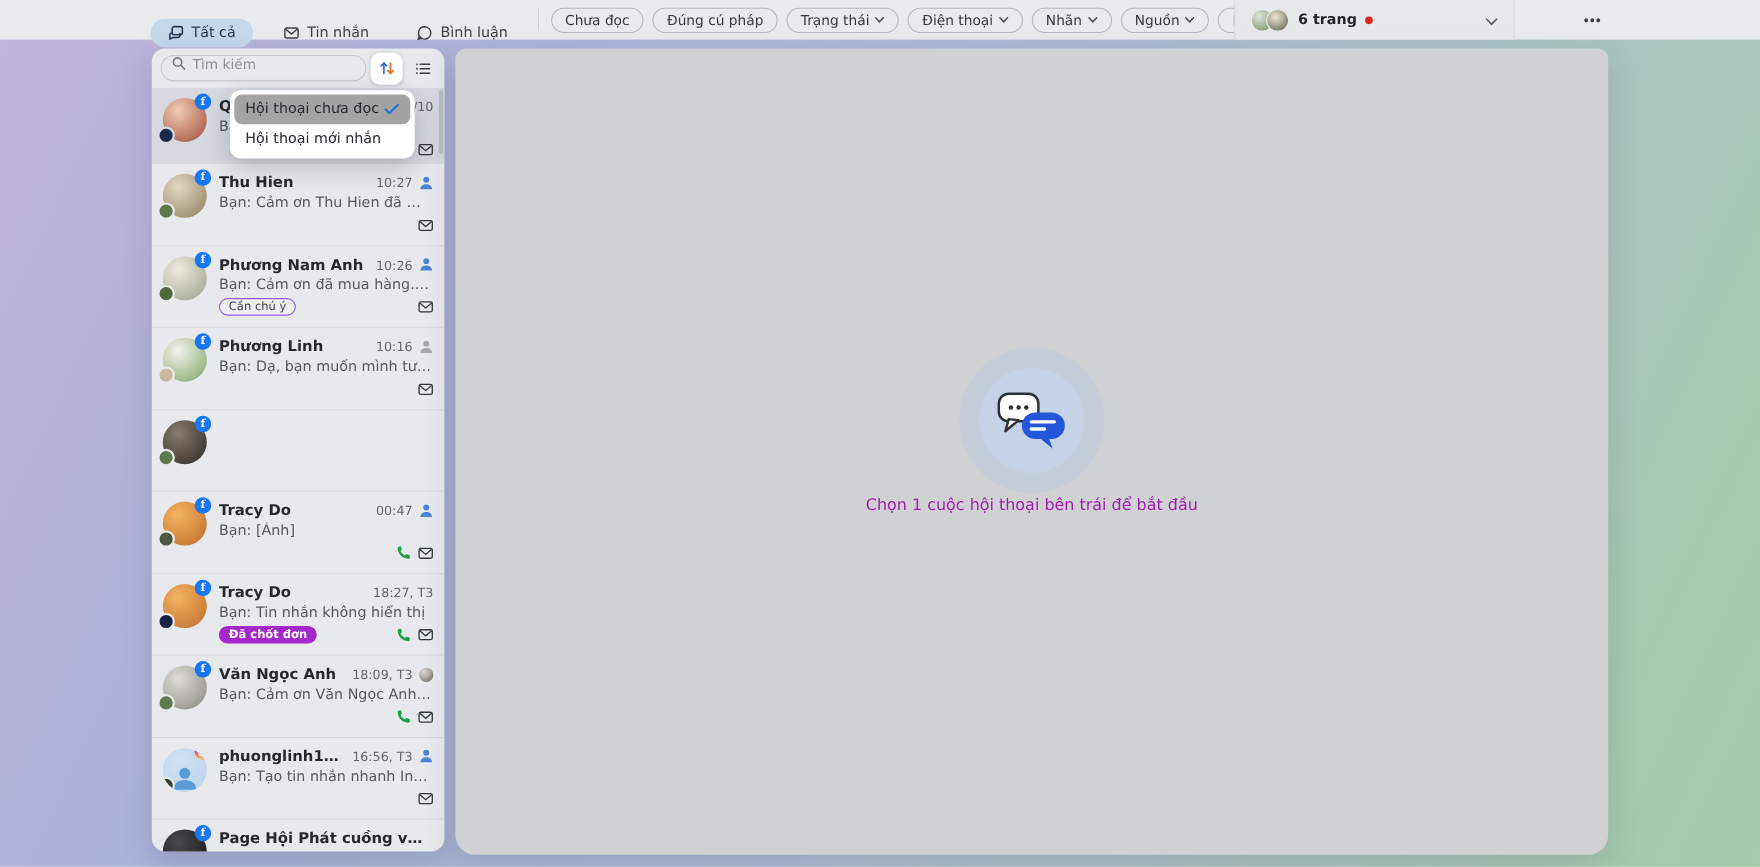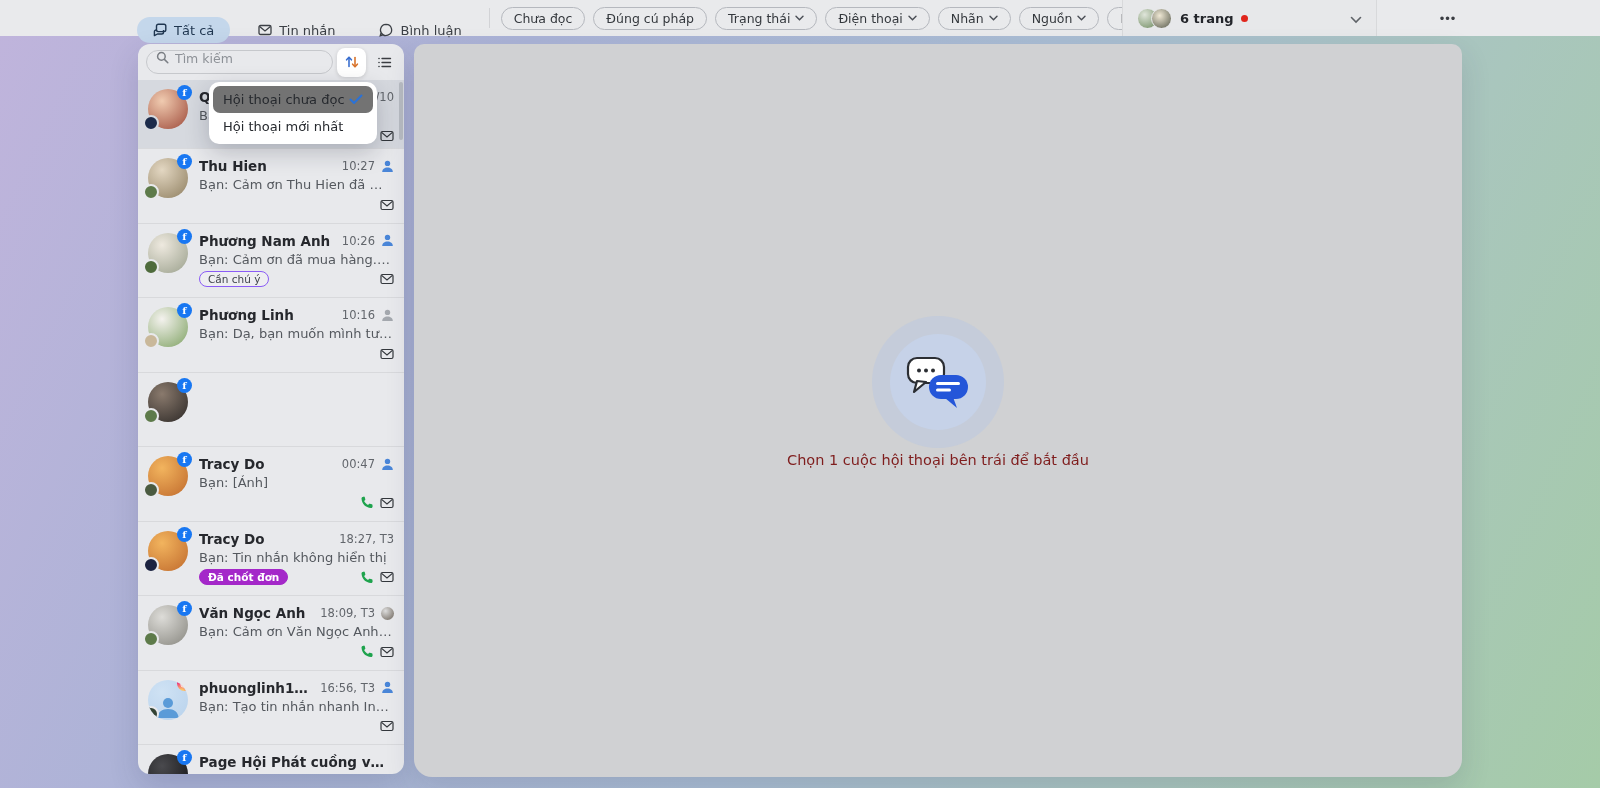--- a/index.html
+++ b/index.html
@@ -54,27 +54,27 @@
   .mini-av{width:13px;height:13px;border-radius:50%;display:inline-block;}
   .cmsg{font-size:13px;color:#54585e;margin-top:3px;white-space:nowrap;overflow:hidden;text-overflow:ellipsis;}
   .l3{display:flex;align-items:center;margin-top:4px;height:17px;}
   .ctag{font-size:10.5px;color:#3f434a;border:1px solid #8b5cf6;border-radius:9px;padding:1px 8px;background:rgba(255,255,255,.25);white-space:nowrap;}
   .ctag.purple{background:#a428c9;border-color:#a428c9;color:#fff;font-weight:700;}
   .cactions{margin-left:auto;display:flex;gap:7px;align-items:center;}
   .scroll-thumb{position:absolute;right:1px;top:38px;width:4px;height:58px;border-radius:2px;background:#b7bbc1;}
   
   .dropdown{position:absolute;left:209px;top:82px;width:168px;background:#fff;border-radius:10px;box-shadow:0 8px 24px rgba(20,25,40,.22);padding:4px;z-index:20;}
   .menu-item{display:flex;align-items:center;height:27px;padding:0 10px;border-radius:7px;font-size:13px;color:#26292e;cursor:pointer;white-space:nowrap;}
-  .menu-item.checked{background:#737373;}
+  .menu-item.checked{background:#a3a3a3;}
   .menu-item .chk{margin-left:auto;display:flex;}
   
   .main{position:absolute;left:414px;top:44px;width:1048px;height:733px;background:#d0d1d3;border-radius:10px 10px 18px 18px;box-shadow:0 12px 30px rgba(40,40,80,.14);}
   .halo{position:absolute;top:272px;left:50%;transform:translateX(-50%);width:132px;height:132px;border-radius:50%;background:rgba(186,200,226,.5);display:flex;align-items:center;justify-content:center;}
   .icon-circle{width:96px;height:96px;border-radius:50%;background:#c6d2e8;display:flex;align-items:center;justify-content:center;}
-  .empty-text{position:absolute;top:408px;left:0;width:100%;text-align:center;font-size:14.5px;color:#7f1d1d;}
+  .empty-text{position:absolute;top:408px;left:0;width:100%;text-align:center;font-size:14.5px;color:#a21caf;}
 </style>
 </head>
 <body>
 
 <header class="topbar">
   <nav class="tabs" id="tabs">
       <button class="tab active">
     <span class="t-icon" style="display:flex">
           <svg width="14" height="14" viewBox="0 0 14 14" fill="none" stroke="currentColor" stroke-width="1.4" stroke-linejoin="round">
             <rect x="3.5" y="1.2" width="9.3" height="7.4" rx="1.8"></rect>
@@ -498,21 +498,21 @@
 <div class="dropdown" id="sort-menu">
     <div class="menu-item checked">
     <span class="m-label">Hội thoại chưa đọc</span>
     <span class="chk">
       <svg width="14" height="11" viewBox="0 0 14 11" fill="none" stroke="#2a72d8" stroke-width="2" stroke-linecap="round" stroke-linejoin="round">
           <polyline points="1.5,5.5 5,9 12.5,1.5"></polyline>
         </svg>
     </span>
   </div>
     <div class="menu-item">
-    <span class="m-label">Hội thoại mới nhất</span>
+    <span class="m-label">Hội thoại mới nhắn</span>
 
   </div>
   </div>
 
 <main class="main">
   <div class="halo">
     <div class="icon-circle">
       <svg width="66" height="58" viewBox="0 0 66 58">
         <rect x="3" y="5" width="36" height="25" rx="9" fill="#ffffff" stroke="#2b2e33" stroke-width="2.2"></rect>
         <path d="M12 28 L9 39 L21 29 Z" fill="#ffffff" stroke="#2b2e33" stroke-width="2.2" stroke-linejoin="round"></path>

